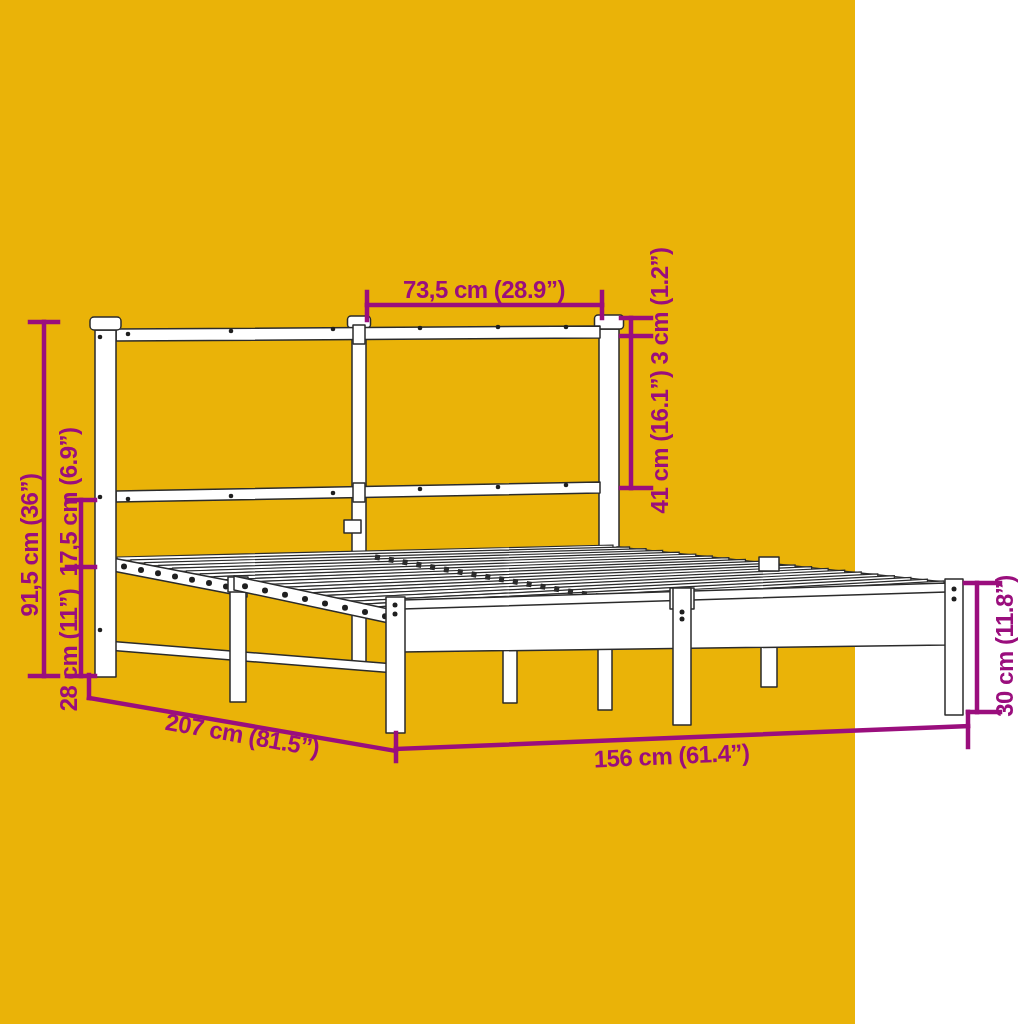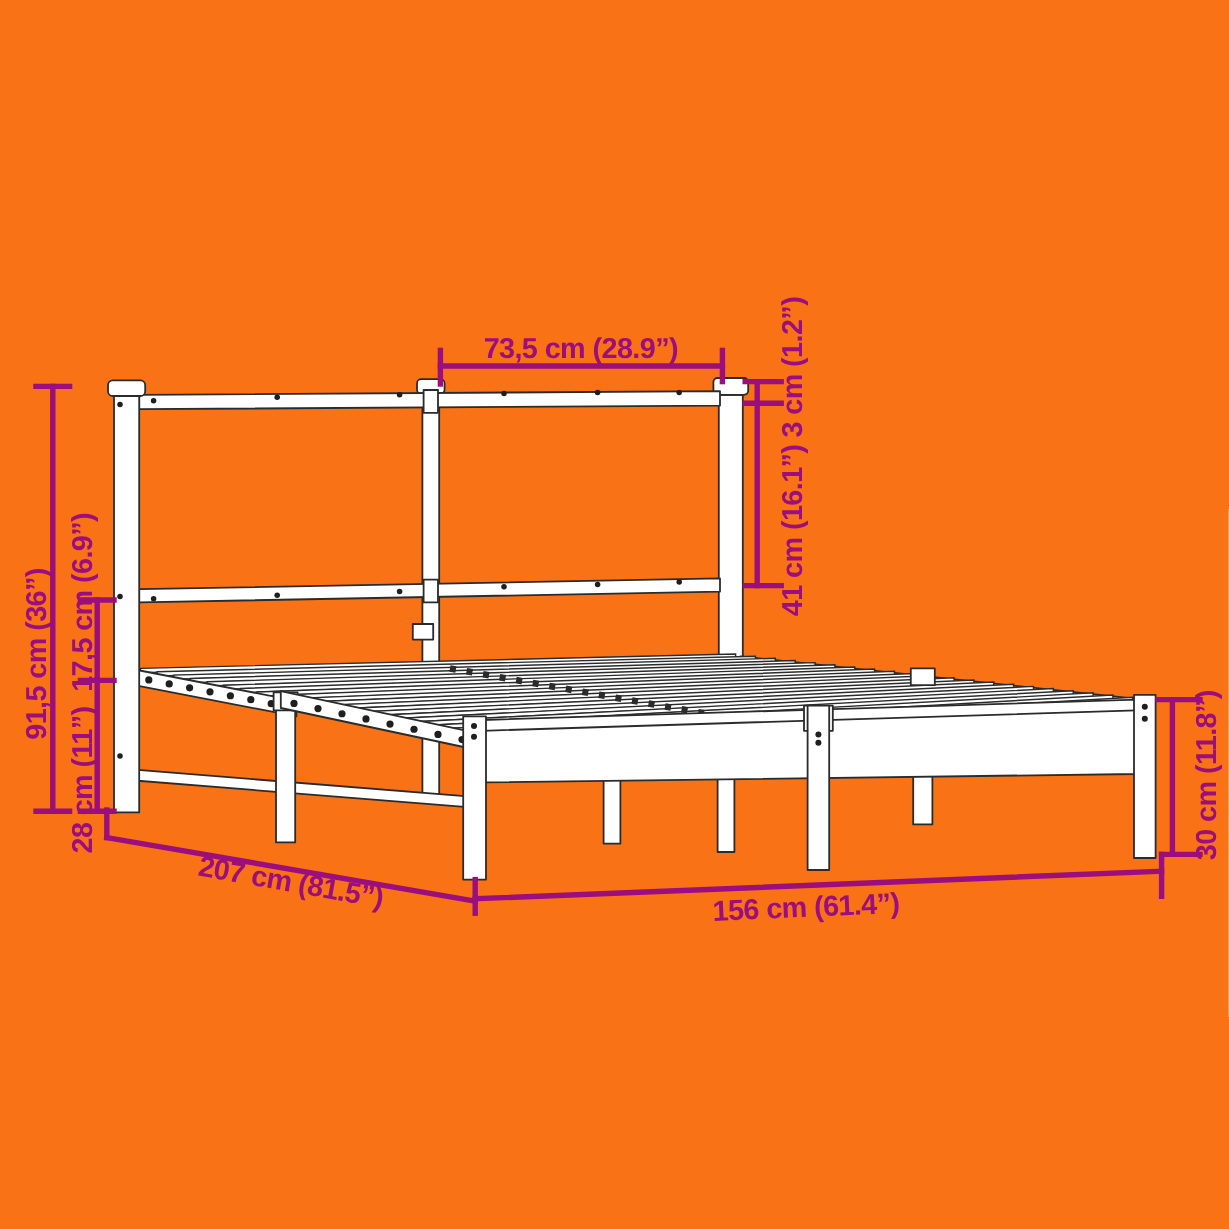--- a/index.html
+++ b/index.html
@@ -1,17 +1,17 @@
 <!DOCTYPE html>
 <html><head>
 <meta charset="utf-8">
 <style>
   html,body{margin:0;padding:0;background:#ffffff;}
   .canvas{
-    width:1024px;height:1024px;position:relative;background:#f97316;
+    width:855px;height:1024px;position:relative;background:#eab308;
     font-family:"Liberation Sans", sans-serif;
   }
   svg{display:block;}
   .bedline{stroke:#2b2b2b;stroke-width:1.5;fill:none;stroke-linejoin:round;stroke-linecap:round;}
   .bedfill{stroke:#2b2b2b;stroke-width:1.5;fill:#ffffff;stroke-linejoin:round;}
   .hole{fill:#1f1f1f;stroke:none;}
   .screw{fill:#1f1f1f;stroke:none;}
   .dim{stroke:#9a0e7d;stroke-width:4.5;fill:none;stroke-linecap:square;}
   .dim-label{
     fill:#9a0e7d;font-weight:bold;font-size:24px;letter-spacing:-0.5px;

